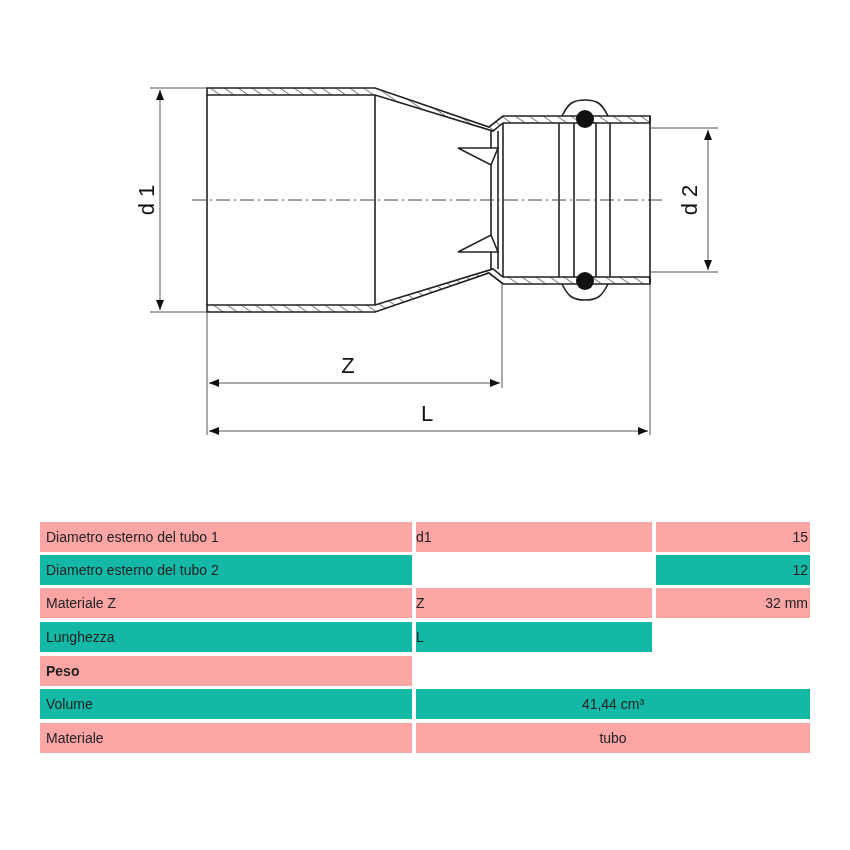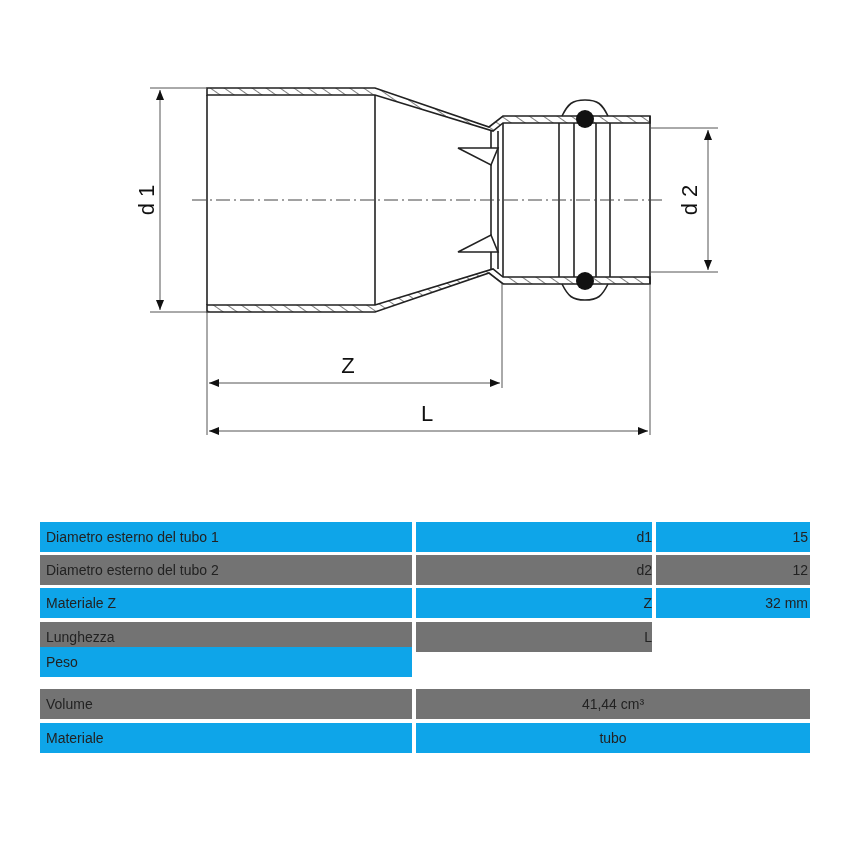--- a/index.html
+++ b/index.html
@@ -1,24 +1,24 @@
 <!DOCTYPE html>
 <html><head>
 <meta charset="utf-8">
 <style>
   html, body { margin:0; padding:0; background:#ffffff; }
   body { width:850px; height:850px; position:relative; overflow:hidden; font-family:"Liberation Sans", sans-serif; }
   #drawing { position:absolute; left:0; top:0; width:850px; height:470px; }
   #spec-table { position:absolute; left:40px; top:522px; width:770px; }
   .row { position:absolute; left:0; width:770px; height:30px; }
   .cell { position:absolute; top:0; height:100%; font-size:14px; color:#222; line-height:30px; box-sizing:border-box; }
-  .row.shade .cell { background:#0ea5e9; }
-  .row.light .cell { background:#737373; }
+  .row.shade .cell { background:#fca5a5; }
+  .row.light .cell { background:#14b8a6; }
   .c1 { left:0; width:372px; padding-left:6px; }
-  .c2 { left:376px; width:236px; text-align:right; }
+  .c2 { left:376px; width:236px; text-align:left; }
   .c3 { left:616px; width:154px; text-align:right; padding-right:2px; }
   .c23 { left:376px; width:394px; text-align:center; }
   .dimlabel { font-family:"Liberation Sans", sans-serif; font-size:22px; fill:#111; }
 </style>
 </head>
 <body>
 
 <svg id="drawing" viewBox="0 0 850 470" xmlns="http://www.w3.org/2000/svg">
   <defs>
     <pattern id="hatch" patternUnits="userSpaceOnUse" width="8" height="8" patternTransform="rotate(-55)">
@@ -83,33 +83,32 @@
 </svg>
 
 <div id="spec-table">
   <div class="row shade" style="top:0px;">
     <div class="cell c1">Diametro esterno del tubo 1</div>
     <div class="cell c2">d1</div>
     <div class="cell c3">15</div>
   </div>
   <div class="row light" style="top:33px;">
     <div class="cell c1">Diametro esterno del tubo 2</div>
-    <div class="cell c2">d2</div>
     <div class="cell c3">12</div>
   </div>
   <div class="row shade" style="top:66px;">
     <div class="cell c1">Materiale Z</div>
     <div class="cell c2">Z</div>
     <div class="cell c3">32 mm</div>
   </div>
   <div class="row light" style="top:100px;">
     <div class="cell c1">Lunghezza</div>
     <div class="cell c2">L</div>
   </div>
-  <div class="row shade" style="top:125px;">
+  <div class="row shade" style="top:134px;font-weight:bold;">
     <div class="cell c1">Peso</div>
   </div>
   <div class="row light" style="top:167px;">
     <div class="cell c1">Volume</div>
     <div class="cell c23">41,44 cm³</div>
   </div>
   <div class="row shade" style="top:201px;">
     <div class="cell c1">Materiale</div>
     <div class="cell c23">tubo</div>
   </div>

